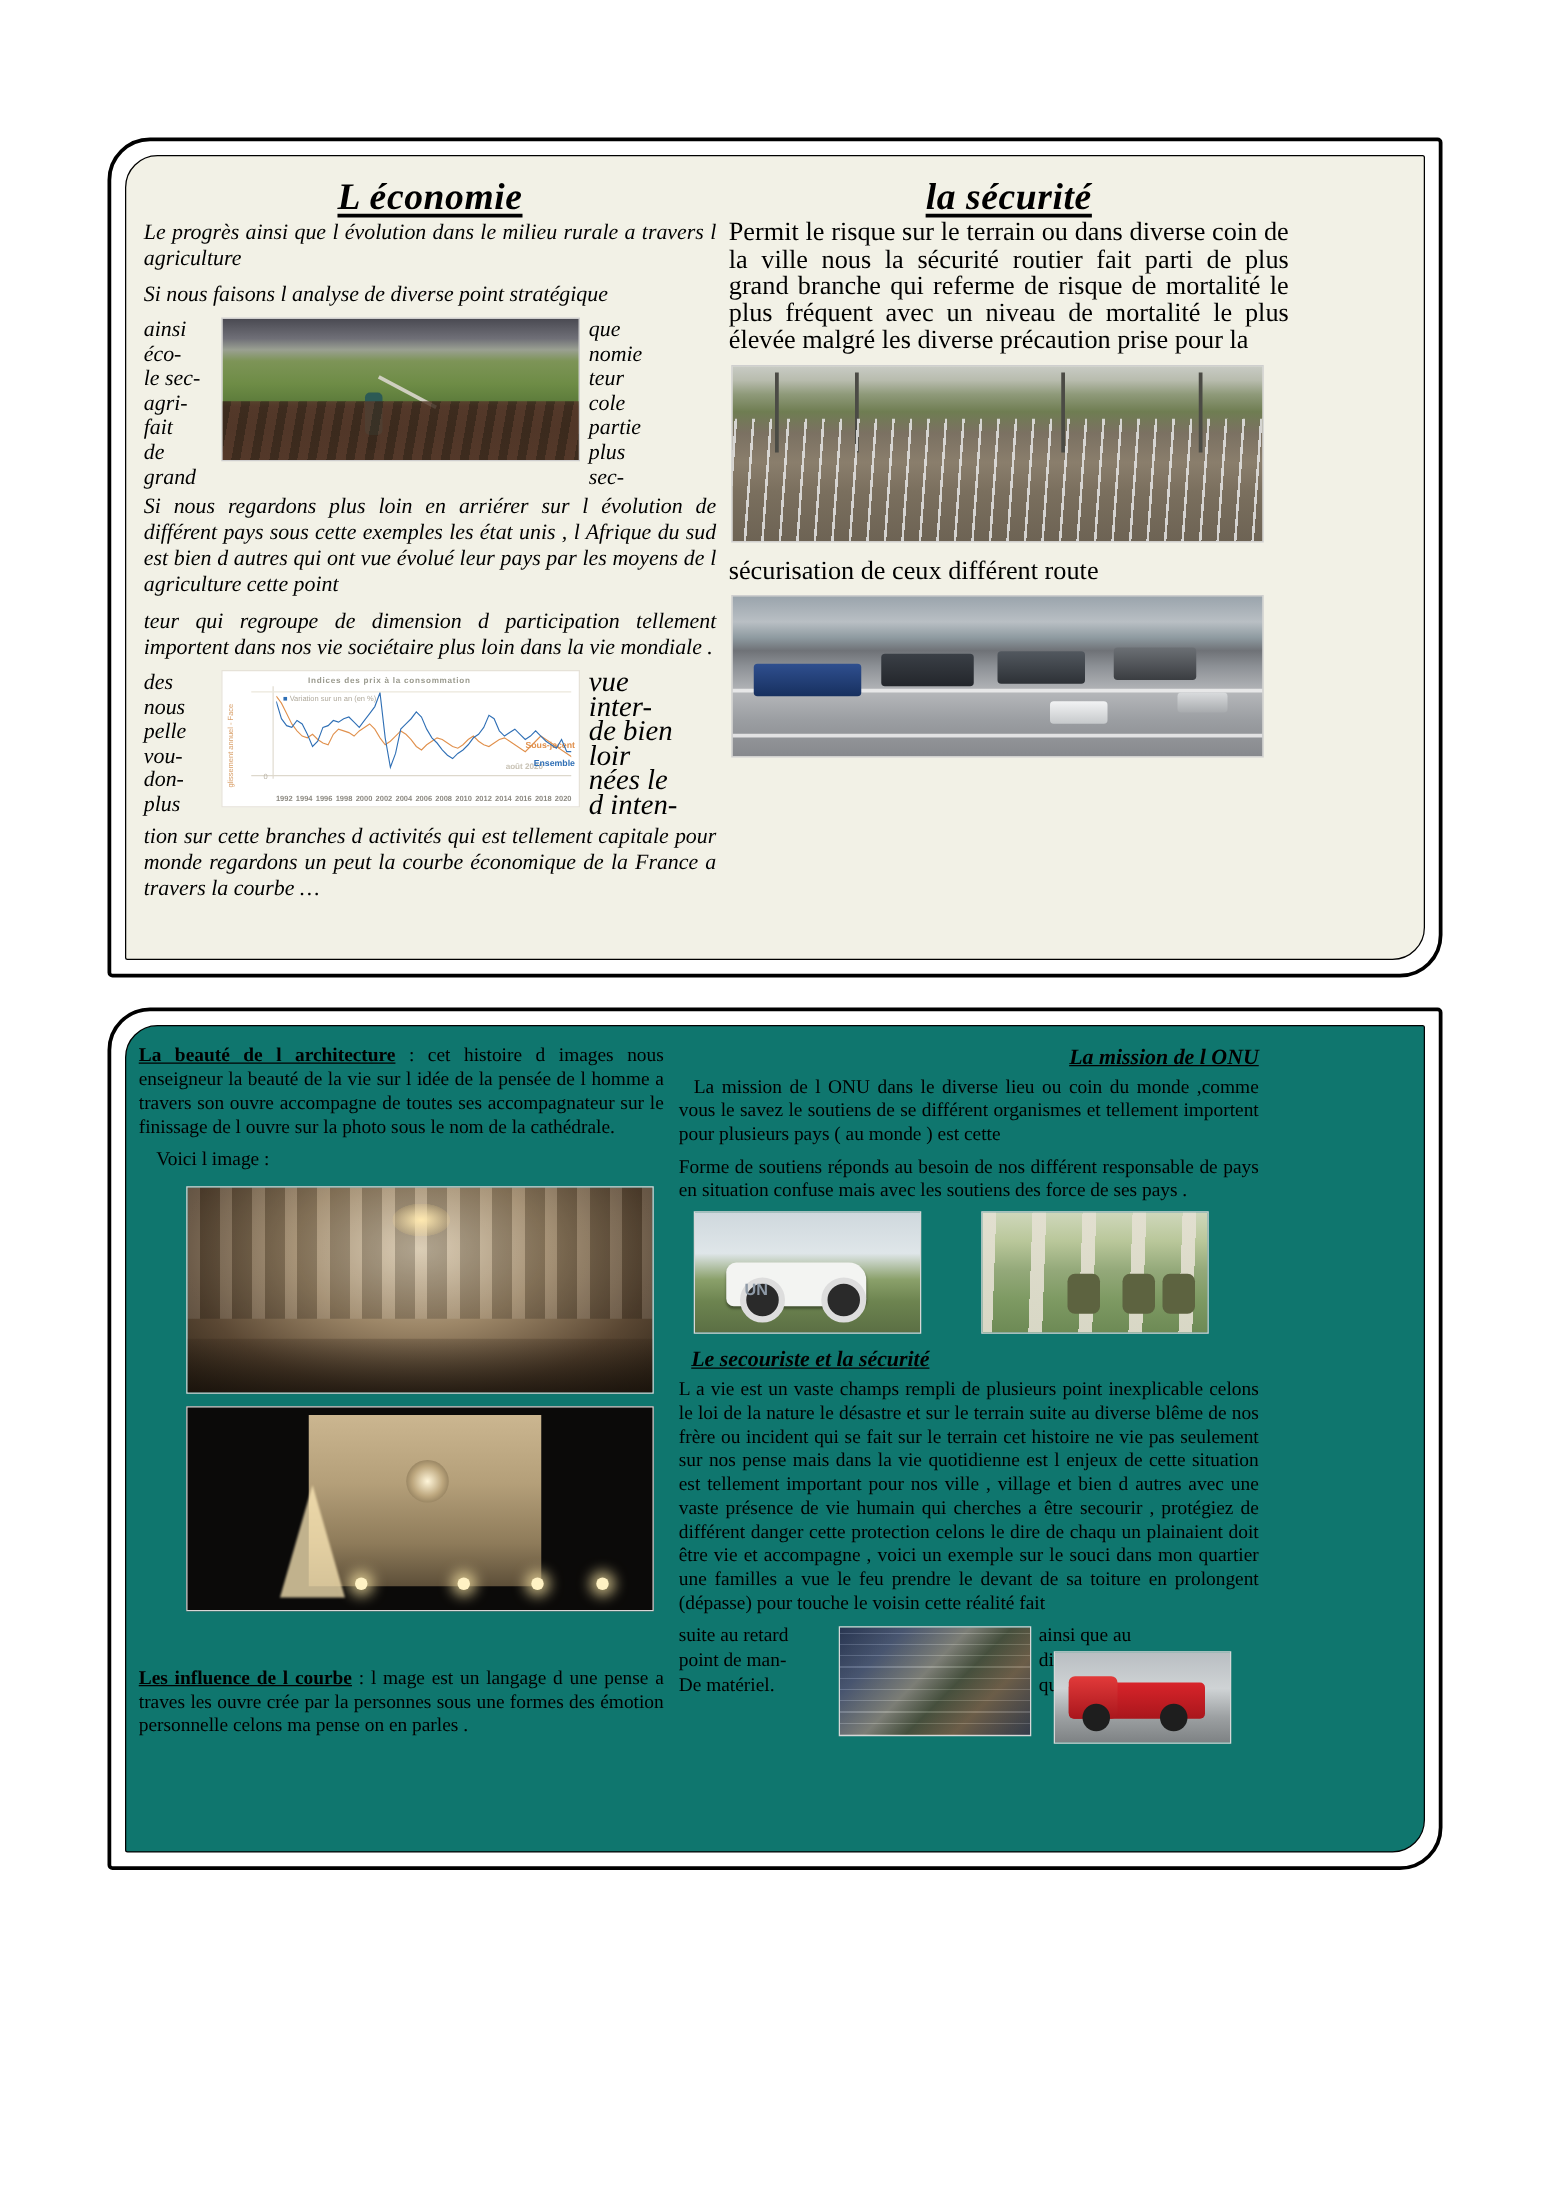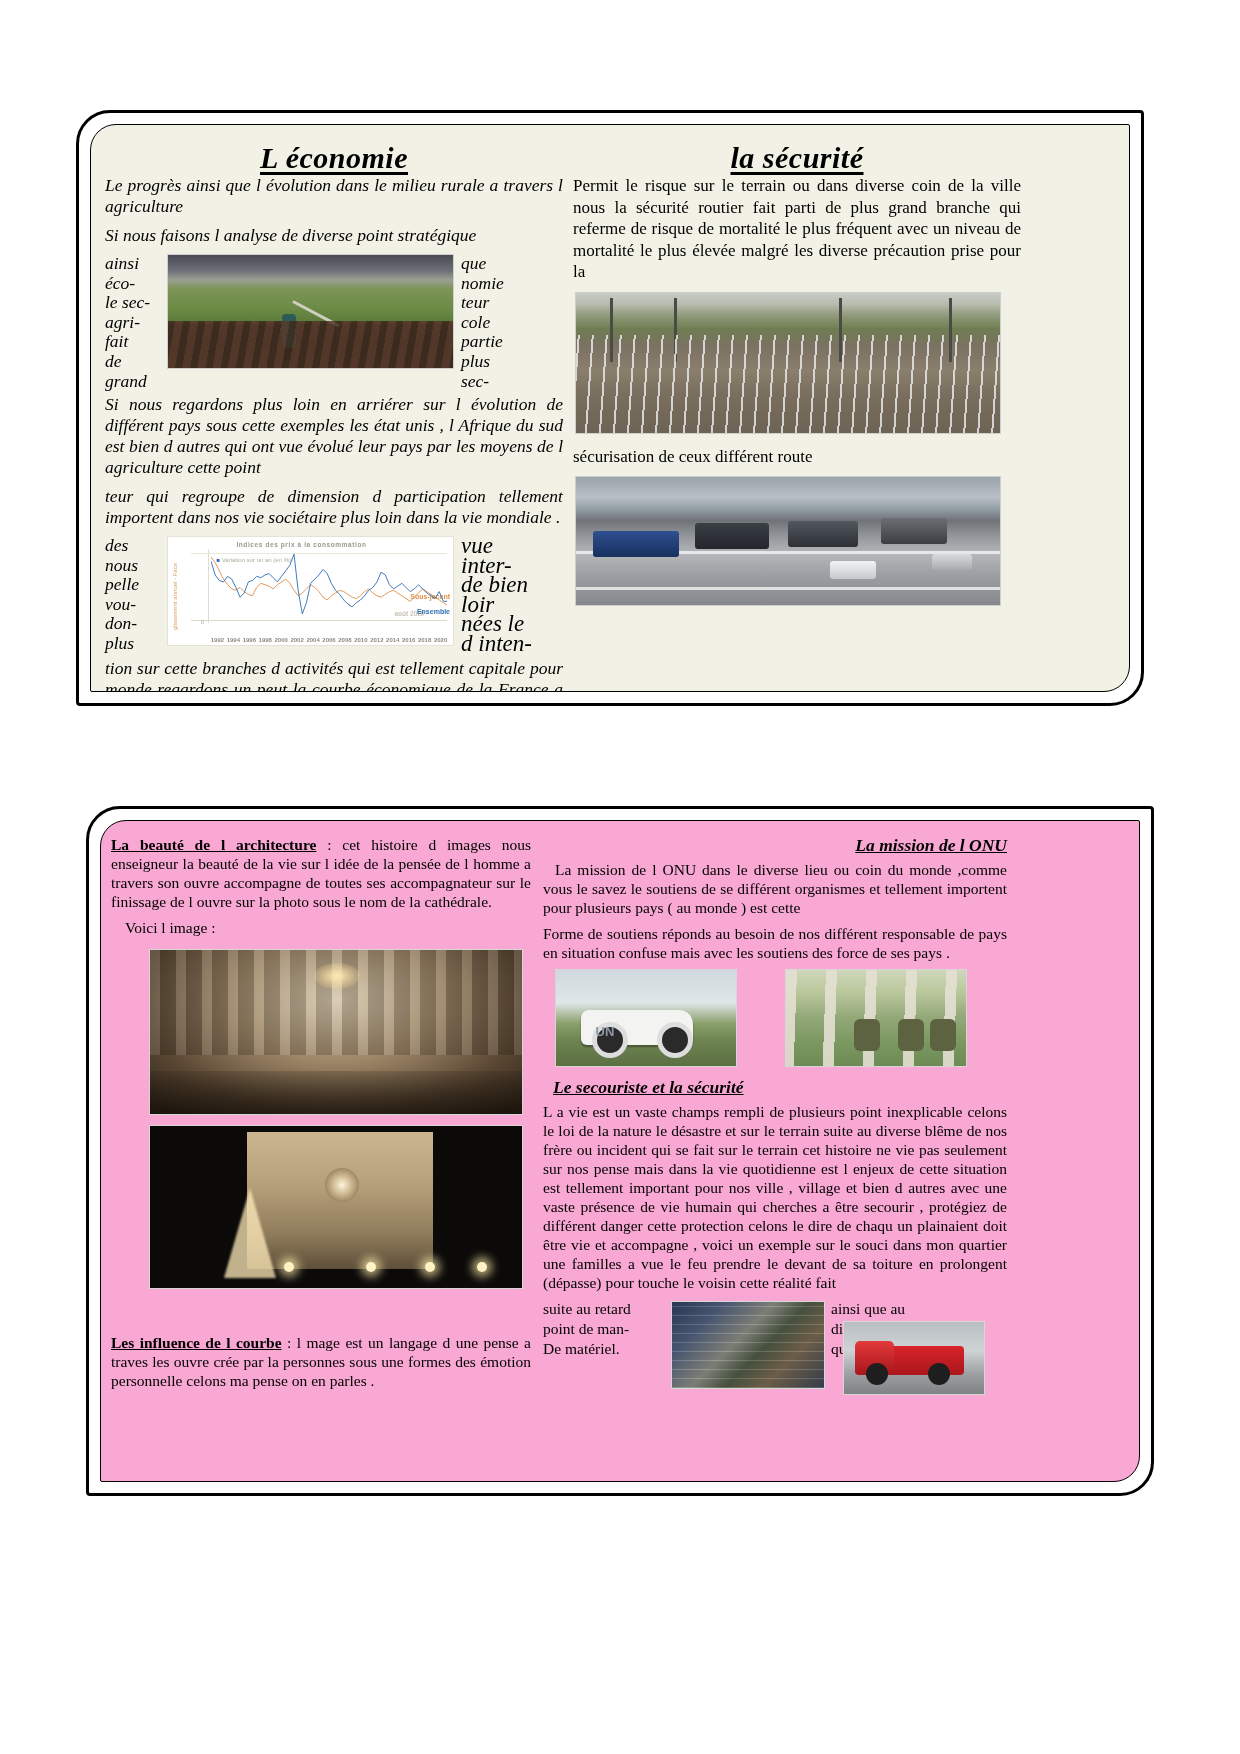--- a/index.html
+++ b/index.html
@@ -2,21 +2,21 @@
 <html><head>
 <meta charset="utf-8">
 <style>
   html,body{margin:0;padding:0;background:#ffffff;}
   body{width:1240px;height:1754px;position:relative;font-family:"Liberation Serif",serif;}
 
   
   .page{position:absolute;left:0;top:0;width:1240px;height:1754px;background:#fff;}
 
   
-  .panel-top{position:absolute;left:76px;top:110px;width:1068px;height:596px;}
+  .panel-top{position:absolute;left:86px;top:110px;width:1068px;height:672px;}
   .panel-top .frameOuter{
      position:absolute;inset:0;
      border:3px solid #000;
      border-radius:34px 4px 34px 4px;
      background:#fff;
   }
   .panel-top .frameInner{
      position:absolute;left:14px;top:14px;right:14px;bottom:14px;
      border:1.5px solid #000;
      border-radius:26px 2px 26px 2px;
@@ -28,33 +28,33 @@
   .panel-bot .frameOuter{
      position:absolute;inset:0;
      border:3px solid #000;
      border-radius:34px 4px 34px 4px;
      background:#fff;
   }
   .panel-bot .frameInner{
      position:absolute;left:14px;top:14px;right:14px;bottom:14px;
      border:1.5px solid #000;
      border-radius:26px 2px 26px 2px;
-     background:#f9a8d4;
+     background:#0f766e;
      overflow:hidden;
   }
 
   
   .h-title{
      text-align:center;font-weight:bold;font-style:italic;
      font-size:30px;letter-spacing:.5px;
      text-decoration:underline;text-underline-offset:4px;
      font-family:"Liberation Serif",serif;
   }
   .p-eco{font-style:italic;font-size:17.5px;line-height:21px;margin:0 0 8px 0;text-align:justify;}
-  .p-sec{font-size:17px;line-height:21.5px;margin:0 0 9px 0;text-align:justify;}
+  .p-sec{font-size:21px;line-height:21.5px;margin:0 0 9px 0;text-align:justify;}
   .p-bot{font-size:15.5px;line-height:19px;margin:0 0 7px 0;text-align:justify;}
 
   .sub-h{font-weight:bold;text-decoration:underline;}
   .sub-h-c{display:block;text-align:right;font-weight:bold;font-style:italic;
      text-decoration:underline;font-size:17.5px;margin:0 0 4px 0;}
 
   
   .col-eco{position:absolute;left:14px;top:16px;width:458px;}
   .col-sec{position:absolute;left:482px;top:16px;width:448px;}
   .col-bl{position:absolute;left:10px;top:14px;width:420px;}

